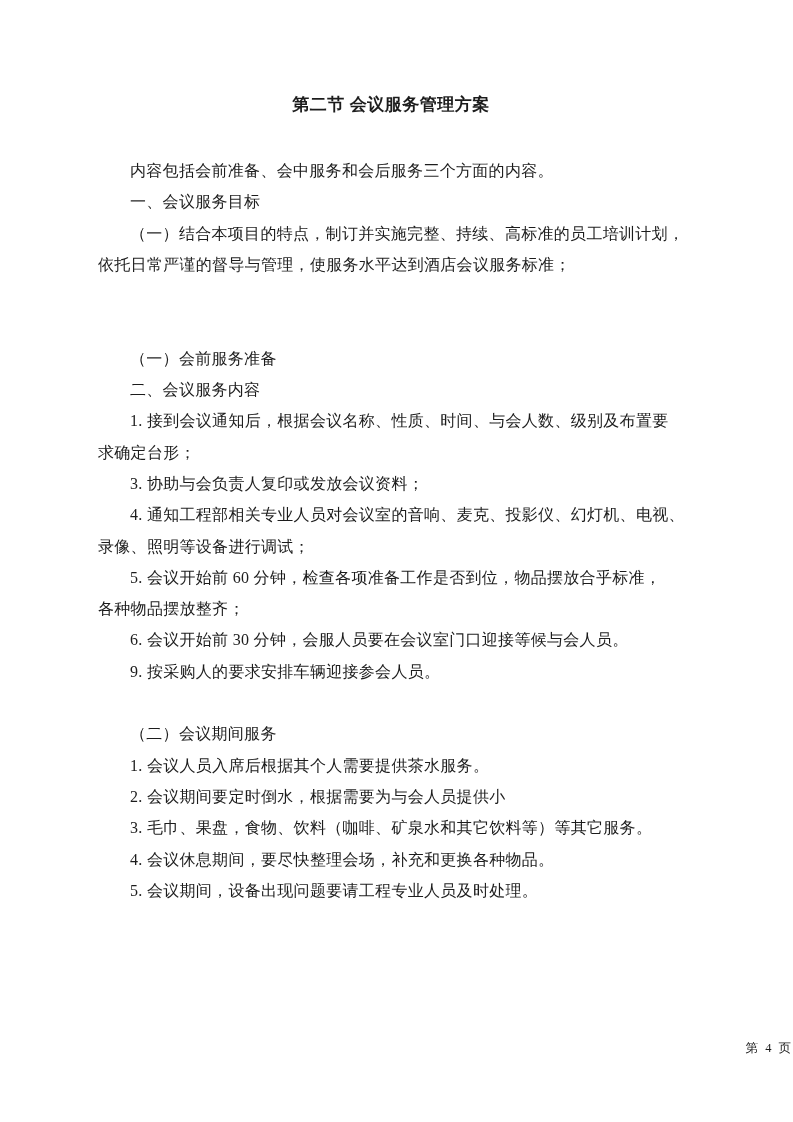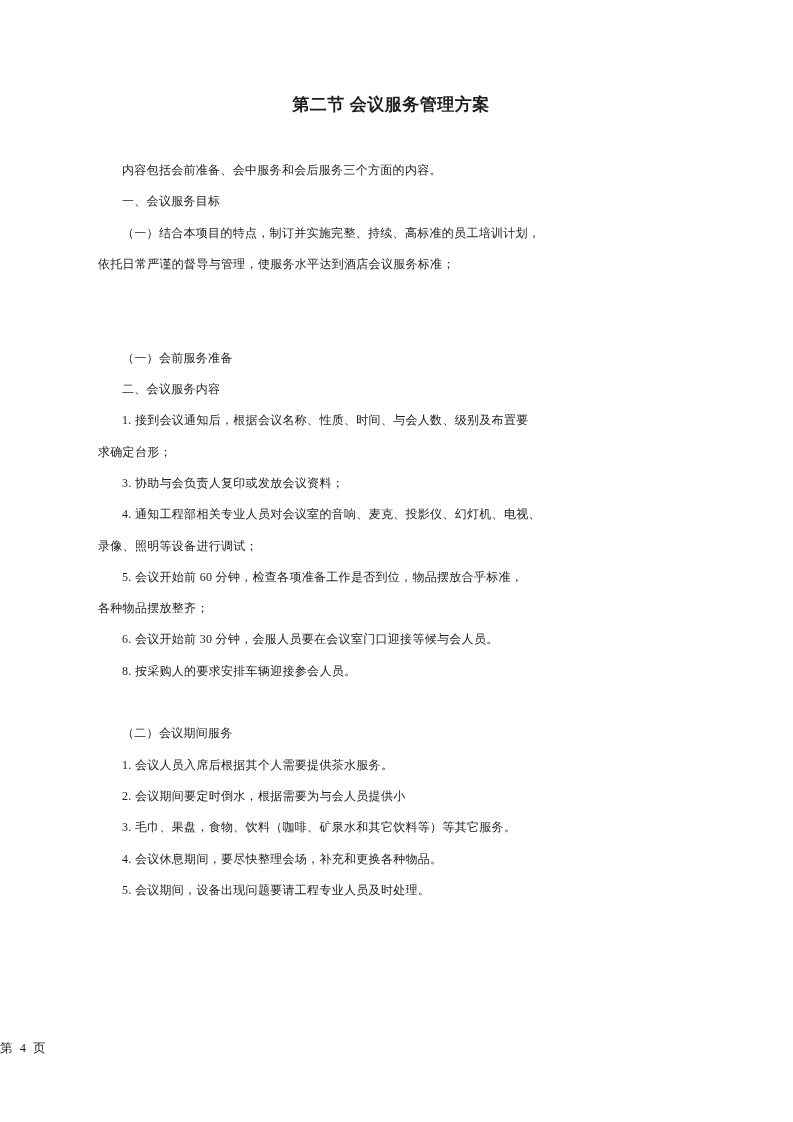--- a/index.html
+++ b/index.html
@@ -29,36 +29,36 @@
     font-size: 17px;
     height: 33px;
     line-height: 33px;
     margin-bottom: 34px;
     letter-spacing: 0.5px;
     white-space: nowrap;
   }
   .line {
     height: 31.3px;
     line-height: 31.3px;
-    font-size: 12px;
+    font-size: 16px;
     white-space: nowrap;
     letter-spacing: 0.3px;
   }
   .line.indent {
     text-indent: 2em;
   }
   .line.blank {
     
   }
   .footer {
     position: absolute;
     left: 0;
     top: 1036px;
     width: 793px;
-    text-align: left;
+    text-align: right;
     font-size: 12.5px;
     line-height: 24px;
     letter-spacing: 2px;
   }
 </style>
 </head>
 <body>
 
 <div class="page">
   <div class="content">
@@ -73,21 +73,21 @@
         <div class="line indent">（一）会前服务准备</div>
         <div class="line indent">二、会议服务内容</div>
         <div class="line indent">1. 接到会议通知后，根据会议名称、性质、时间、与会人数、级别及布置要</div>
         <div class="line">求确定台形；</div>
         <div class="line indent">3. 协助与会负责人复印或发放会议资料；</div>
         <div class="line indent">4. 通知工程部相关专业人员对会议室的音响、麦克、投影仪、幻灯机、电视、</div>
         <div class="line">录像、照明等设备进行调试；</div>
         <div class="line indent">5. 会议开始前 60 分钟，检查各项准备工作是否到位，物品摆放合乎标准，</div>
         <div class="line">各种物品摆放整齐；</div>
         <div class="line indent">6. 会议开始前 30 分钟，会服人员要在会议室门口迎接等候与会人员。</div>
-        <div class="line indent">8. 按采购人的要求安排车辆迎接参会人员。</div>
+        <div class="line indent">9. 按采购人的要求安排车辆迎接参会人员。</div>
         <div class="line blank"></div>
         <div class="line indent">（二）会议期间服务</div>
         <div class="line indent">1. 会议人员入席后根据其个人需要提供茶水服务。</div>
         <div class="line indent">2. 会议期间要定时倒水，根据需要为与会人员提供小</div>
         <div class="line indent">3. 毛巾、果盘，食物、饮料（咖啡、矿泉水和其它饮料等）等其它服务。</div>
         <div class="line indent">4. 会议休息期间，要尽快整理会场，补充和更换各种物品。</div>
         <div class="line indent">5. 会议期间，设备出现问题要请工程专业人员及时处理。</div>
       </div>
   </div>
   <div class="footer">

